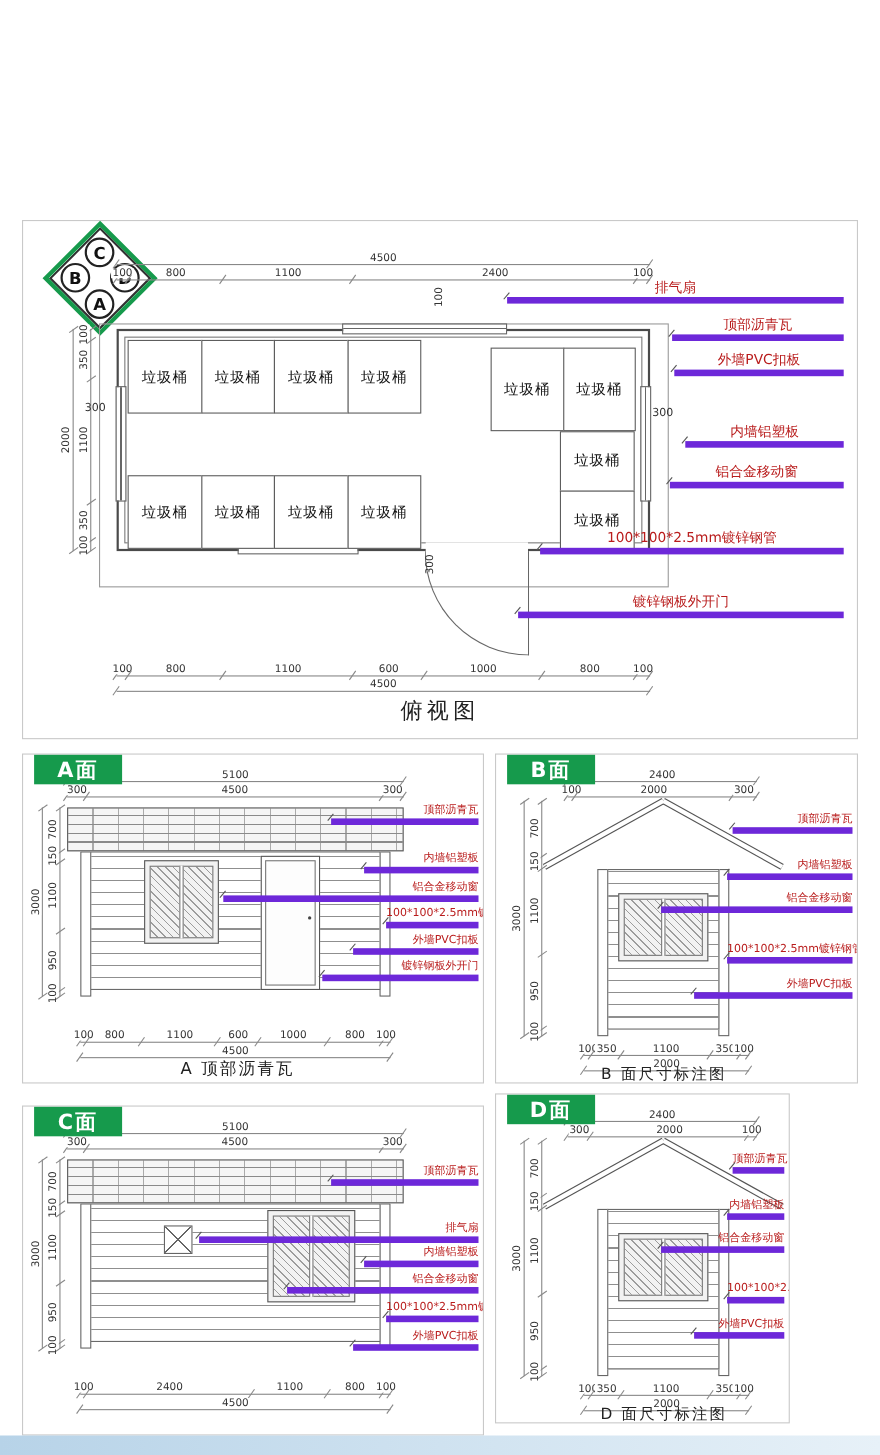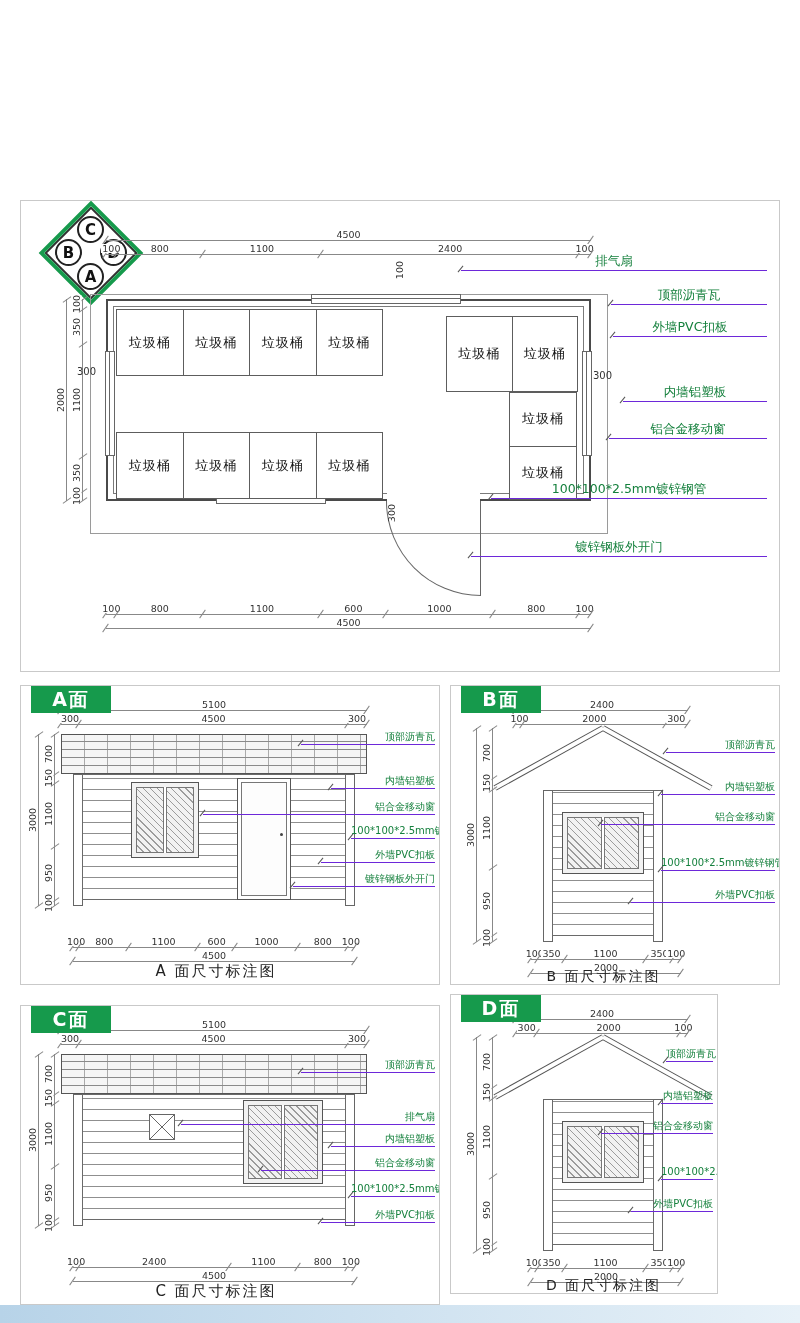--- a/index.html
+++ b/index.html
@@ -56,21 +56,21 @@
   .dimvtotal::before{content:'';position:absolute;top:0;right:-6px;width:10px;height:1px;
                      background:var(--dim);transform:rotate(-35deg);}
   .dimvtotal::after{content:'';position:absolute;bottom:0;right:-6px;width:10px;height:1px;
                     background:var(--dim);transform:rotate(-35deg);}
 
   .vtext{writing-mode:vertical-rl;transform:rotate(180deg);font-size:9.5px;color:#333;line-height:1;}
   .smalldim{font-size:10px;color:#333;line-height:1;}
 
   
   .callouts{position:absolute;inset:0;pointer-events:none;}
-  .callout{position:absolute;border-bottom:1px solid #6d28d9;font-size:10px;color:#15803d;
+  .callout{position:absolute;border-bottom:6px solid #6d28d9;font-size:10px;color:#b91c1c;
            white-space:nowrap;padding-bottom:1px;line-height:1.3;}
   .callout::before{content:'';position:absolute;left:-1px;bottom:-3px;width:1px;height:8px;
                    background:#555;transform:rotate(40deg);}
 
   
   .tv{left:20px;top:200px;width:760px;height:472px;}
   .compass{position:absolute;left:26px;top:8px;width:88px;height:88px;}
   .diamond{position:absolute;inset:7px;transform:rotate(45deg);border:4px solid var(--green);
            box-shadow:inset 0 0 0 2px #333;background:#fff;}
   .cc{position:absolute;width:27px;height:27px;border:2px solid #222;border-radius:50%;
@@ -330,20 +330,21 @@
     <div class="callouts tv-callouts">
         <div class="callout">排气扇</div>
         <div class="callout">顶部沥青瓦</div>
         <div class="callout">外墙PVC扣板</div>
         <div class="callout">内墙铝塑板</div>
         <div class="callout">铝合金移动窗</div>
         <div class="callout">100*100*2.5mm镀锌钢管</div>
         <div class="callout">镀锌钢板外开门</div>
       </div>
 
+    <div class="ab pcaption tv-caption">俯视图</div>
   </section>
 
   <section class="panel elev pa">
     <div class="badge">A面</div>
     <div class="dimtotal ac-dimtotal-top">
         <span class="dimlab">5100</span>
       </div>
     <div class="dimrow ac-dimrow-top">
         <div class="dimseg" style="flex-grow: 300;">
           <span class="dimlab">300</span>
@@ -414,21 +415,21 @@
         <span class="dimlab">4500</span>
       </div>
     <div class="callouts">
         <div class="callout">顶部沥青瓦</div>
         <div class="callout">内墙铝塑板</div>
         <div class="callout">铝合金移动窗</div>
         <div class="callout">100*100*2.5mm镀锌钢管</div>
         <div class="callout">外墙PVC扣板</div>
         <div class="callout">镀锌钢板外开门</div>
       </div>
-    <div class="ab pcaption ac-caption">A 面尺寸标注图</div>
+    <div class="ab pcaption ac-caption">A 顶部沥青瓦</div>
   </section>
 
   <section class="panel elev pb">
     <div class="badge">B面</div>
     <div class="dimtotal bd-dimtotal-top">
         <span class="dimlab">2400</span>
       </div>
     <div class="dimrow bd-dimrow-top">
         <div class="dimseg" style="flex-grow: 100;">
           <span class="dimlab">100</span>
@@ -569,21 +570,20 @@
         <span class="dimlab">4500</span>
       </div>
     <div class="callouts">
         <div class="callout">顶部沥青瓦</div>
         <div class="callout">排气扇</div>
         <div class="callout">内墙铝塑板</div>
         <div class="callout">铝合金移动窗</div>
         <div class="callout">100*100*2.5mm镀锌钢管</div>
         <div class="callout">外墙PVC扣板</div>
       </div>
-    <div class="ab pcaption ac-caption">C 面尺寸标注图</div>
   </section>
 
   <section class="panel elev pd">
     <div class="badge">D面</div>
     <div class="dimtotal bd-dimtotal-top">
         <span class="dimlab">2400</span>
       </div>
     <div class="dimrow bd-dimrow-top">
         <div class="dimseg" style="flex-grow: 300;">
           <span class="dimlab">300</span>

